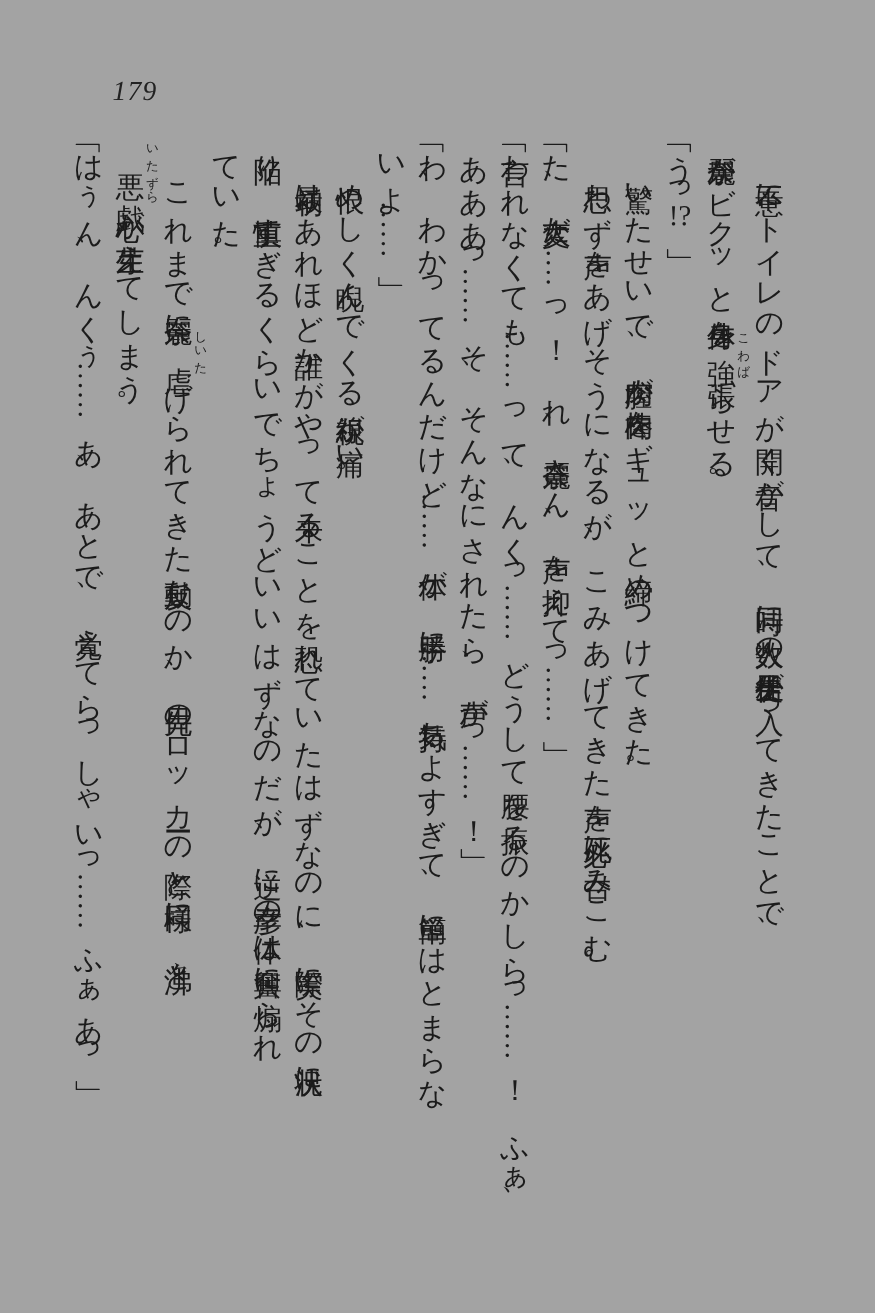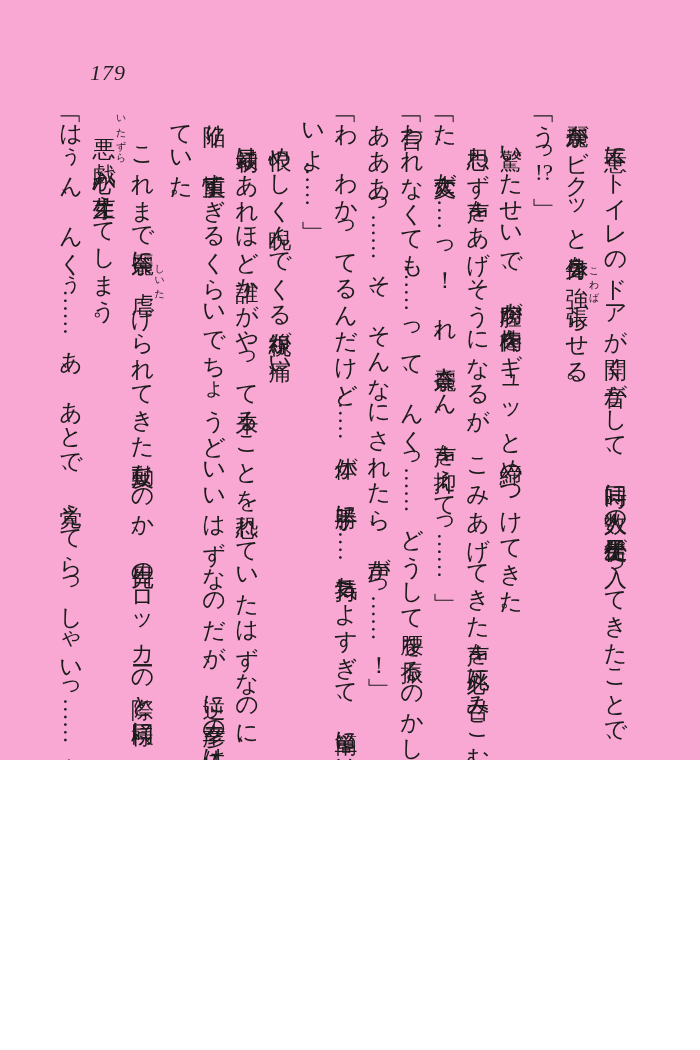--- a/index.html
+++ b/index.html
@@ -3,22 +3,22 @@
 <meta charset="utf-8">
 <style>
   html, body {
     margin: 0;
     padding: 0;
     background: #ffffff;
   }
   .page {
     position: relative;
     width: 700px;
-    height: 760px;
-    background: #f9a8d4;
+    height: 1050px;
+    background: #a3a3a3;
     color: #1b1b1b;
     font-family: "Liberation Serif", "DejaVu Serif", serif;
     overflow: hidden;
   }
   .page-number {
     position: absolute;
     left: 90px;
     top: 60px;
     font-size: 22px;
     font-style: italic;

